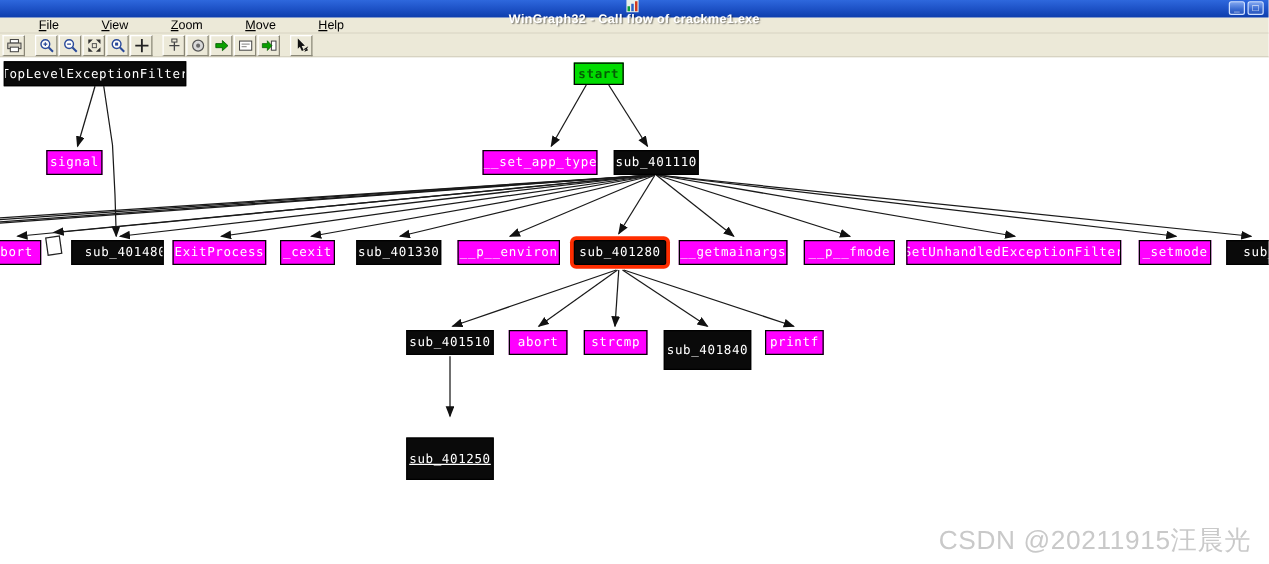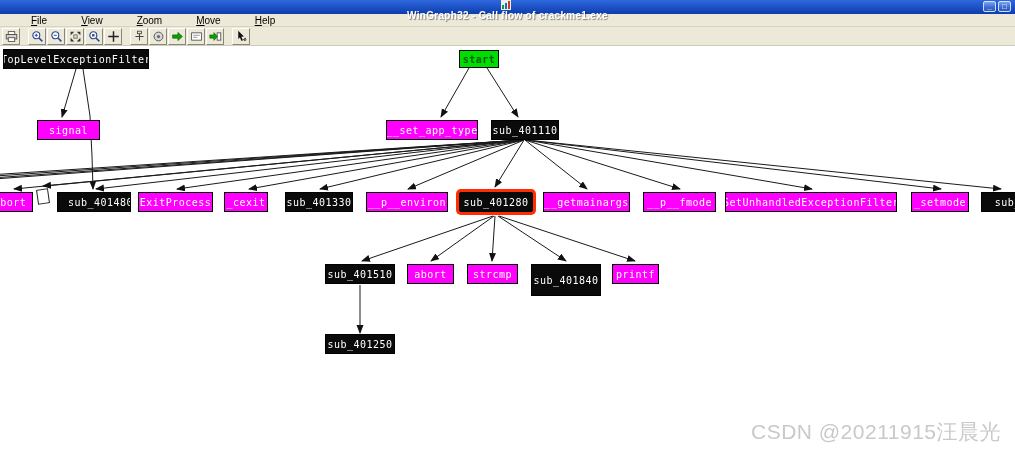--- a/index.html
+++ b/index.html
@@ -217,21 +217,21 @@
           <polyline points="493,170 362,215" fill="none" stroke="#1a1a1a" stroke-width="1" marker-end="url(#arrow)"></polyline>
           <polyline points="494,170 431,215" fill="none" stroke="#1a1a1a" stroke-width="1" marker-end="url(#arrow)"></polyline>
           <polyline points="495,170 492,215" fill="none" stroke="#1a1a1a" stroke-width="1" marker-end="url(#arrow)"></polyline>
           <polyline points="498,170 566,215" fill="none" stroke="#1a1a1a" stroke-width="1" marker-end="url(#arrow)"></polyline>
           <polyline points="499,170 635,215" fill="none" stroke="#1a1a1a" stroke-width="1" marker-end="url(#arrow)"></polyline>
           <polyline points="360,239 360,287" fill="none" stroke="#1a1a1a" stroke-width="1" marker-end="url(#arrow)"></polyline>
         </g>
     </svg>
     <div id="nodes">
         <div class="node sub" style="left: 3px; top: 3px; width: 146px; height: 20px;">TopLevelExceptionFilter</div>
-        <div class="node lib" style="left: 37px; top: 74px; width: 63px; height: 20px;">signal</div>
+        <div class="node lib" style="left: 37px; top: 74px; width: 45px; height: 20px;">signal</div>
         <div class="node entry" style="left: 459px; top: 4px; width: 40px; height: 18px;">start</div>
         <div class="node lib" style="left: 386px; top: 74px; width: 92px; height: 20px;">__set_app_type</div>
         <div class="node sub" style="left: 491px; top: 74px; width: 68px; height: 20px;">sub_401110</div>
         <div class="node lib" style="left: -13px; top: 146px; width: 46px; height: 20px;">abort</div>
         <div class="node mini" style="left: 37px; top: 143px; width: 12px; height: 15px;"></div>
         <div class="node sub" style="left: 57px; top: 146px; width: 74px; height: 20px; padding-left: 13px;">sub_401480</div>
         <div class="node lib" style="left: 138px; top: 146px; width: 75px; height: 20px;">ExitProcess</div>
         <div class="node lib" style="left: 224px; top: 146px; width: 44px; height: 20px;">_cexit</div>
         <div class="node sub" style="left: 285px; top: 146px; width: 68px; height: 20px;">sub_401330</div>
         <div class="node lib" style="left: 366px; top: 146px; width: 82px; height: 20px;">__p__environ</div>
@@ -239,18 +239,18 @@
         <div class="node lib" style="left: 543px; top: 146px; width: 87px; height: 20px;">__getmainargs</div>
         <div class="node lib" style="left: 643px; top: 146px; width: 73px; height: 20px;">__p__fmode</div>
         <div class="node lib" style="left: 725px; top: 146px; width: 172px; height: 20px;">SetUnhandledExceptionFilter</div>
         <div class="node lib" style="left: 911px; top: 146px; width: 58px; height: 20px;">_setmode</div>
         <div class="node sub" style="left: 981px; top: 146px; width: 60px; height: 20px;">sub_4</div>
         <div class="node sub" style="left: 325px; top: 218px; width: 70px; height: 20px;">sub_401510</div>
         <div class="node lib" style="left: 407px; top: 218px; width: 47px; height: 20px;">abort</div>
         <div class="node lib" style="left: 467px; top: 218px; width: 51px; height: 20px;">strcmp</div>
         <div class="node sub" style="left: 531px; top: 218px; width: 70px; height: 32px;">sub_401840</div>
         <div class="node lib" style="left: 612px; top: 218px; width: 47px; height: 20px;">printf</div>
-        <div class="node sub" style="left: 325px; top: 288px; width: 70px; height: 20px;">sub_401250</div>
+        <div class="node sub" style="left: 325px; top: 304px; width: 70px; height: 34px; text-decoration: underline;">sub_401250</div>
       </div>
     <div class="watermark" style="right:14px; top:372px;">CSDN @20211915汪晨光</div>
   </div>
 
 </div>
 
 </body></html>

